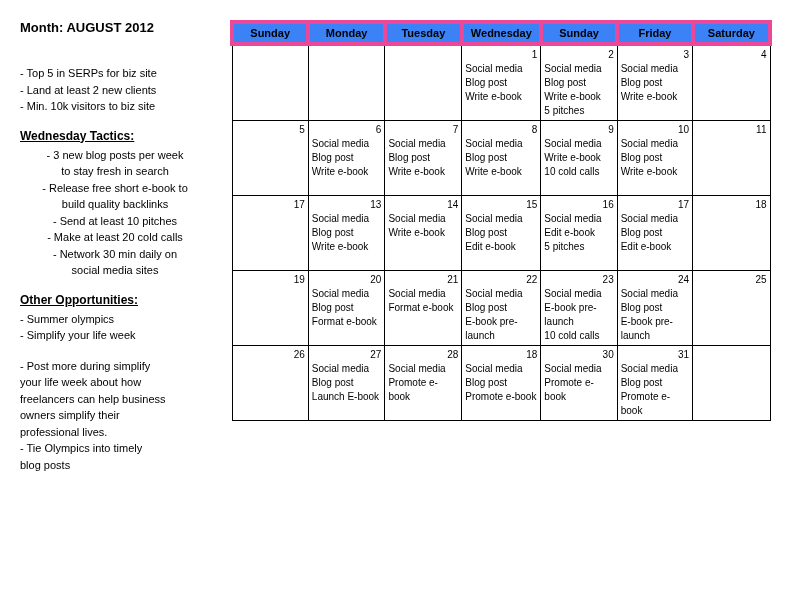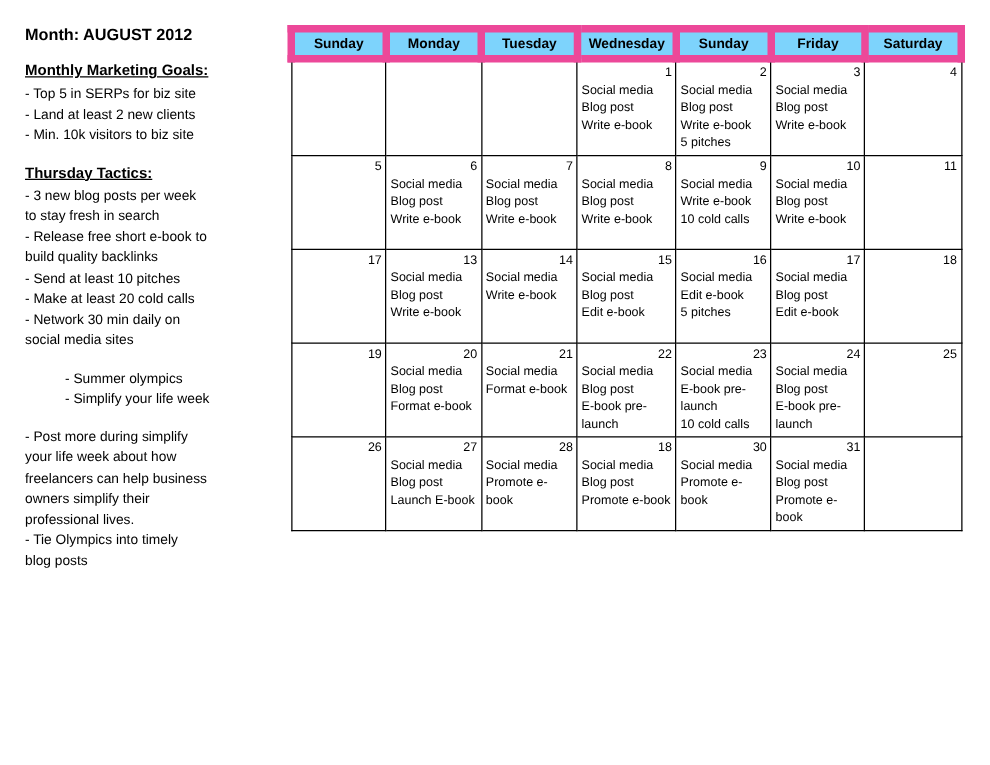--- a/index.html
+++ b/index.html
@@ -18,21 +18,21 @@
       gap: 10px;
     }
     .sidebar {
       width: 200px;
       flex-shrink: 0;
       padding-right: 10px;
     }
     .sidebar .month-title {
       font-size: 13px;
       font-weight: bold;
-      margin-bottom: 14px;
+      margin-bottom: 30px;
     }
     .sidebar section {
       margin-bottom: 14px;
     }
     .sidebar section h3 {
       font-size: 12px;
       font-weight: bold;
       margin-bottom: 4px;
       text-decoration: underline;
     }
@@ -42,25 +42,25 @@
     }
     .calendar-container {
       flex: 1;
     }
     table.calendar {
       width: 100%;
       border-collapse: collapse;
       font-size: 10px;
     }
     table.calendar th {
-      border: 6px solid #ec4899;
+      border: 4px solid #ec4899;
       padding: 3px 4px;
       text-align: center;
       font-weight: bold;
-      background: #7dd3fc;
+      background: #3b82f6;
       font-size: 11px;
       margin-left: 20px;
     }
     table.calendar td {
       border: 1px solid #000;
       padding: 2px 3px;
       vertical-align: top;
       width: 80px;
       height: 75px;
       font-size: 10px;
@@ -78,40 +78,40 @@
     }
   </style>
 </head>
 <body>
 
 <div class="page">
   <div class="sidebar">
     <div class="month-title">Month:  AUGUST 2012</div>
 
     <section>
-      <h3>Monthly Marketing Goals:</h3>
       <p style="white-space: pre-line;">- Top 5 in SERPs for biz site
 - Land at least 2 new clients
 - Min. 10k visitors to biz site</p>
     </section>
 
     <section>
-      <h3>Thursday Tactics:</h3>
-      <p style="white-space: pre-line;">- 3 new blog posts per week
+      <h3>Wednesday Tactics:</h3>
+      <p style="white-space: pre-line; text-align: center;">- 3 new blog posts per week
 to stay fresh in search
 - Release free short e-book to
 build quality backlinks
 - Send at least 10 pitches
 - Make at least 20 cold calls
 - Network 30 min daily on
 social media sites</p>
     </section>
 
     <section>
-      <p style="white-space: pre-line; margin-left: 32px;">- Summer olympics
+      <h3>Other Opportunities:</h3>
+      <p style="white-space: pre-line;">- Summer olympics
 - Simplify your life week</p>
     </section>
 
     <section>
       <p style="white-space: pre-line;">- Post more during simplify
 your life week about how
 freelancers can help business
 owners simplify their
 professional lives.
 - Tie Olympics into timely

